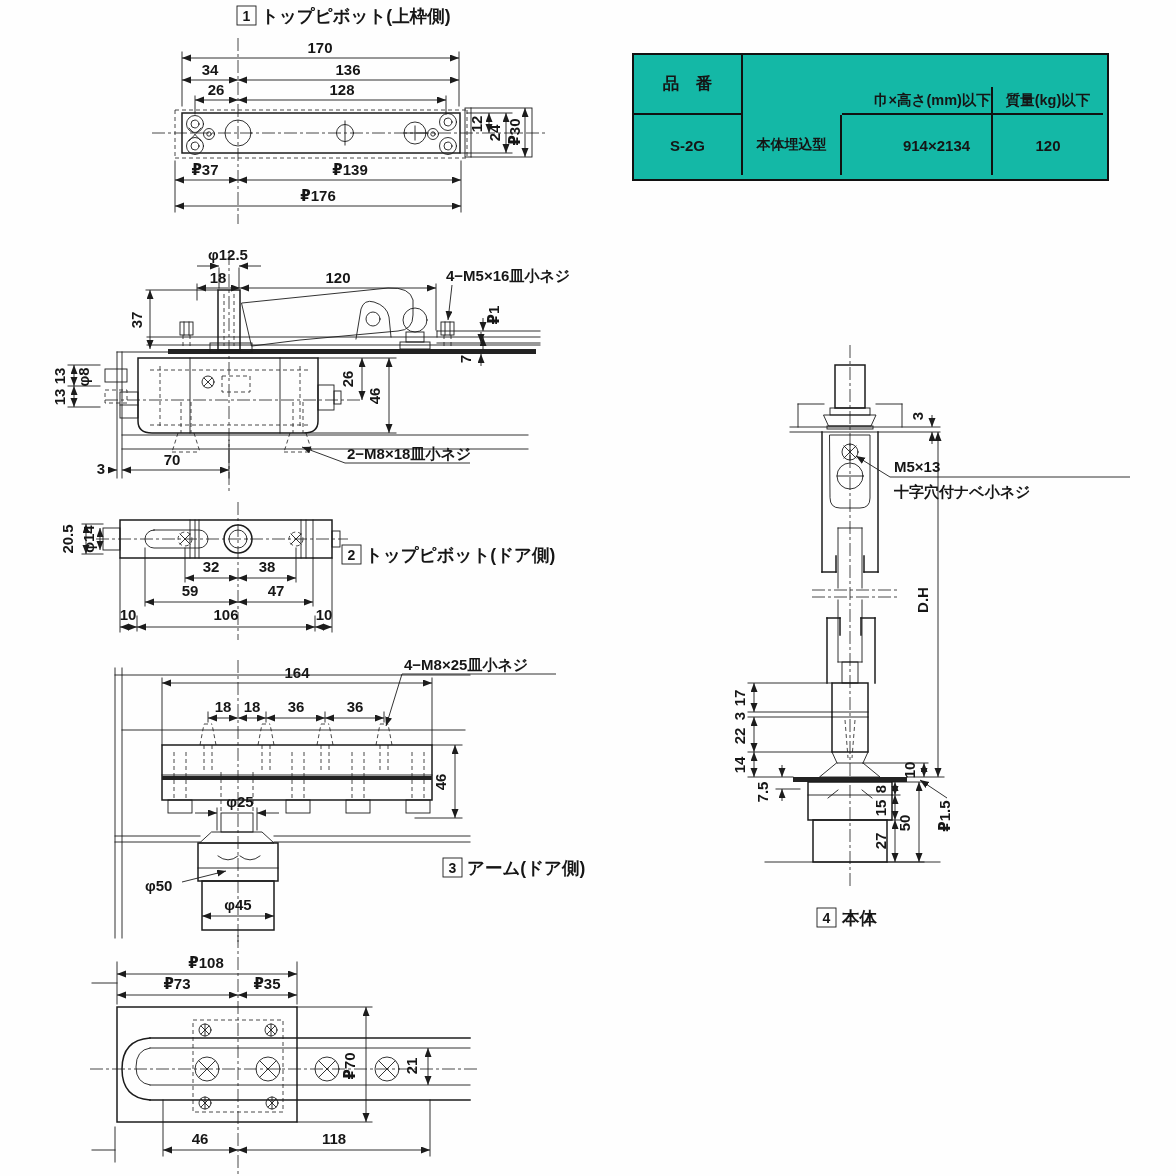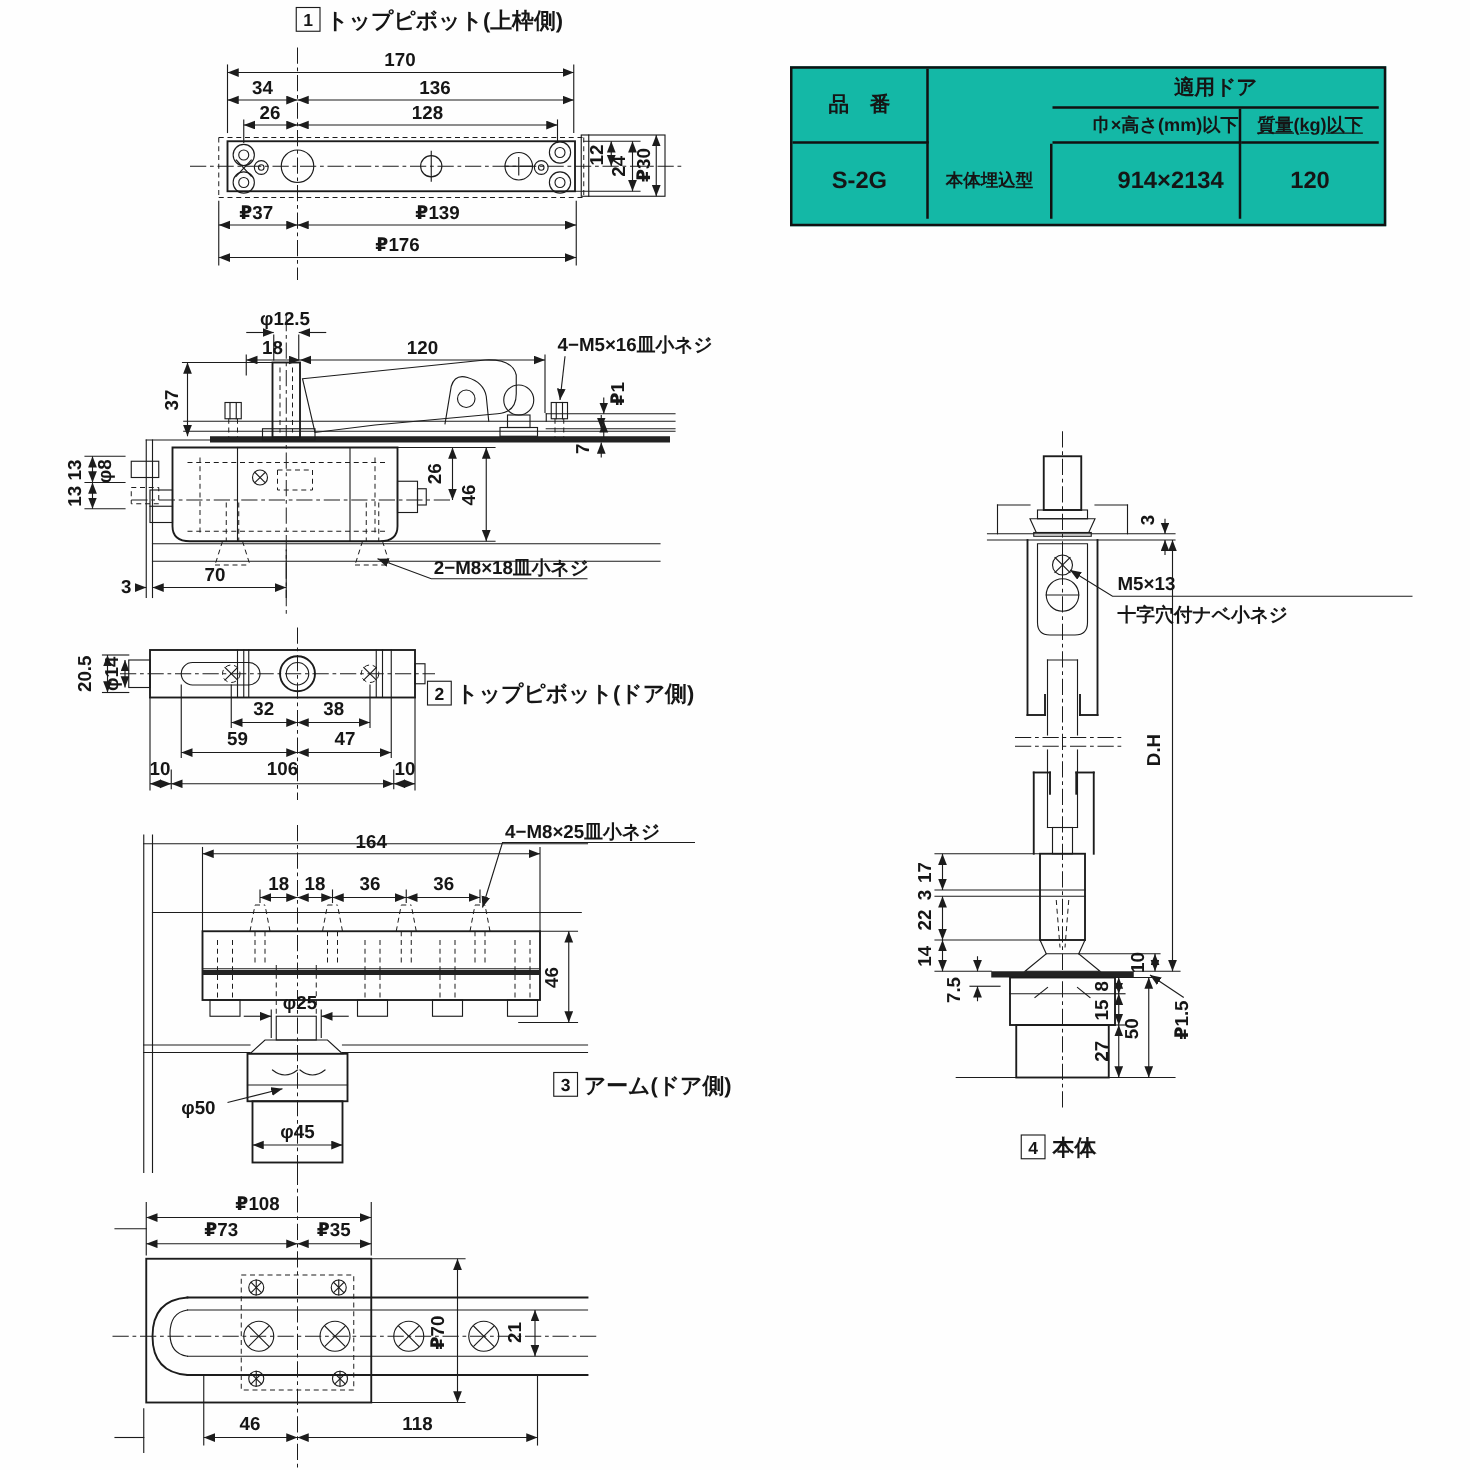--- a/index.html
+++ b/index.html
@@ -15,21 +15,21 @@
   .cl{stroke:#1c1c1c;stroke-width:0.8;fill:none;stroke-dasharray:13 3 3 3;}
   .hid{stroke:#1c1c1c;stroke-width:0.8;fill:none;stroke-dasharray:4 3;}
   .fill{fill:#222;stroke:none;}
   
   #spec{position:absolute;left:632px;top:53px;width:473px;height:124px;border:2.5px solid #111;
         display:grid;grid-template-columns:109px 99px 151px 110px;grid-template-rows:32px 28px 60px;
         background:#14b8a6;box-sizing:content-box;}
   #spec .c{display:flex;align-items:center;justify-content:center;font-weight:bold;font-size:16px;
            box-sizing:border-box;white-space:nowrap;}
   #spec .br{border-right:2px solid #111;} #spec .bb{border-bottom:2px solid #111;}
-  #spec .hd{font-size:16.5px;} #spec .sub{font-size:14.5px;} #spec .dt{font-size:19px;}
+  #spec .hd{font-size:16.5px;} #spec .sub{font-size:14.5px;} #spec .dt{font-size:15px;}
 </style>
 </head>
 <body>
 
 <div id="sheet">
 
 <svg width="1176" height="1176" viewBox="0 0 1176 1176">
   <defs>
     <marker id="ae" markerWidth="10" markerHeight="8" refX="9" refY="3.5" orient="auto-start-reverse" markerUnits="userSpaceOnUse">
       <path d="M0,0 L9,3.5 L0,7 Z" fill="#1c1c1c"></path>
@@ -552,22 +552,21 @@
     <text x="894" y="472">M5×13</text>
     <text x="894" y="497">十字穴付ナベ小ネジ</text>
     <rect x="817" y="908" width="19" height="19" class="tl"></rect>
     <text class="bn" x="826.5" y="923" text-anchor="middle">4</text>
     <text class="ttl" x="842" y="924">本体</text>
   </g>
 </svg>
 
 <div id="spec">
   <div class="c hd br bb" style="grid-column:1;grid-row:1/3;">品　番</div>
-  <div class="c hd bb" style="grid-column:3/5;grid-row:1;">適用ドア</div>
   <div class="c sub br bb" style="grid-column:3;grid-row:2;padding-left:32px;">巾×高さ(mm)以下</div>
-  <div class="c sub bb" style="grid-column:4;grid-row:2;text-decoration:underline;">質量(kg)以下</div>
+  <div class="c sub bb" style="grid-column:4;grid-row:2;">質量(kg)以下</div>
   <div class="c dt br" style="grid-column:1;grid-row:3;">S-2G</div>
   <div class="c dt br" style="grid-column:2;grid-row:3;font-size:14px;">本体埋込型</div>
   <div class="c dt br" style="grid-column:3;grid-row:3;padding-left:40px;">914×2134</div>
   <div class="c dt" style="grid-column:4;grid-row:3;">120</div>
 </div>
 
 </div>
 
 </body></html>

